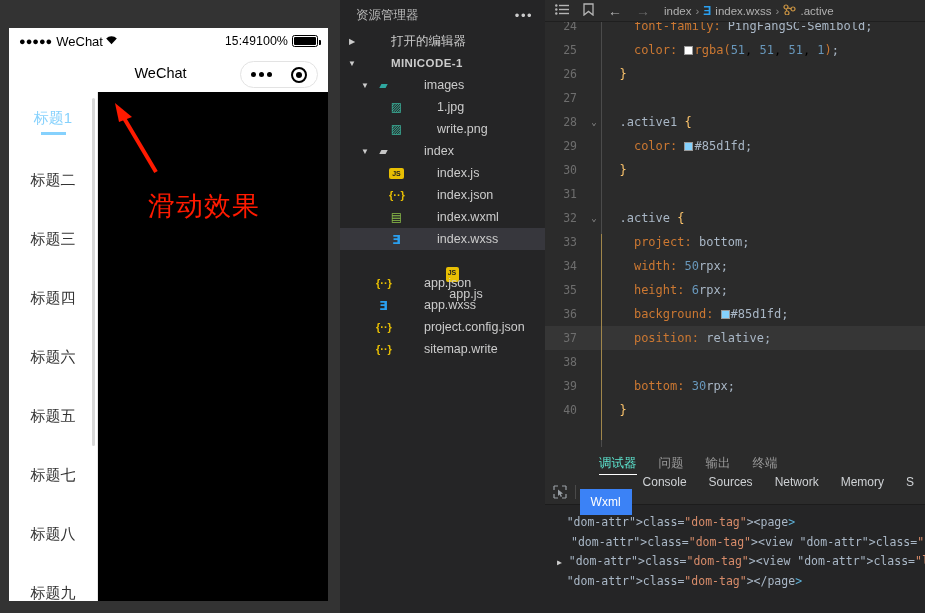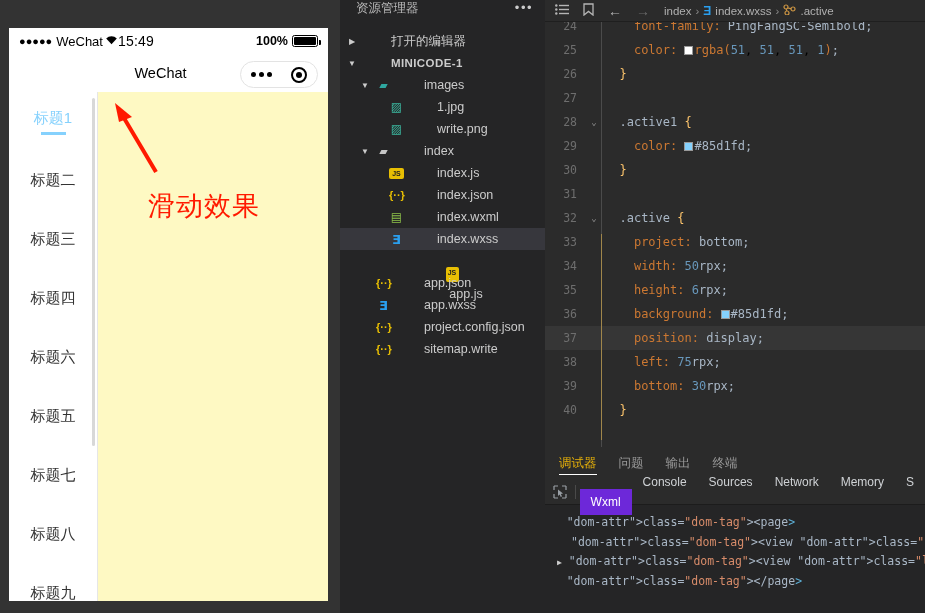--- a/index.html
+++ b/index.html
@@ -22,22 +22,22 @@
     background: #ffffff; overflow: hidden;
   }
   .status-bar {
     height: 26px; width: 100%; display: flex; align-items: center;
     padding: 0 10px; background:#fff; color:#000; font-size: 12.5px;
   }
   .sb-left { display:flex; align-items:center; gap:1px; flex: 0 0 auto; }
   .sb-dots { letter-spacing: 0px; font-size: 11px; line-height: 1; }
   .sb-carrier { margin-left: 3px; font-size: 13px; }
   .wifi-ico { margin-left:1px; display:inline-block; }
-  .sb-center { flex:1 1 auto; text-align:left; font-size:14px; letter-spacing:.2px; }
-  .sb-right { flex:0 0 auto; display:flex; align-items:center; gap:4px; font-size:12.5px;font-weight:bold;}
+  .sb-center { flex:1 1 auto; text-align:right; font-size:12px; letter-spacing:.2px; }
+  .sb-right { flex:0 0 auto; display:flex; align-items:center; gap:4px; font-size:12.5px;}
   .battery {
     width: 26px; height: 12px; border: 1.4px solid #000; border-radius: 2.5px;
     position: relative; display:inline-block;
   }
   .battery::after {
     content:""; position:absolute; right:-4px; top:3.5px; width:2.5px; height:5px;
     background:#000; border-radius:0 1px 1px 0;
   }
   .battery > i { position:absolute; left:1.4px; top:1.4px; bottom:1.4px; right:1.4px; background:#000; display:block; border-radius:1px;}
 
@@ -72,35 +72,35 @@
   .list-item.active { color:#85d1fd; }
   .under_line {
     display:block; width: 25px; height: 3px; background:#85d1fd;
     position:relative; left: 0px; margin-top: 4px;
   }
   .scroll-track {
     position:absolute; right: 2px; top: 6px; width: 3px; height: 348px;
     background:#d8d8d8; border-radius:2px;
   }
   .divider-v { width:1px; background:#e6e6e6; height:100%; }
-  .right-pane { flex:1 1 auto; position:relative; background:#fef9c3; }
+  .right-pane { flex:1 1 auto; position:relative; background:#000000; }
   .annot-arrow { position:absolute; left: 12px; top: 8px; }
   .annot-text {
     position:absolute; left: 50px; top: 96px;
     color:#ff1a00; font-size: 27px; letter-spacing:1px;
     font-family:"DejaVu Sans","Liberation Sans",sans-serif;
   }
 
   
   #explorer {
     position:absolute; left:340px; top:0; width: 205px; height:613px;
     background:#252526; color:#cccccc; font-size: 12.5px;
   }
   .exp-header {
-    height: 30px; display:flex; align-items:flex-start; justify-content:space-between;
+    height: 30px; display:flex; align-items:center; justify-content:space-between;
     padding: 0 12px 0 16px; color:#bbbbbb; font-size: 12.5px;
   }
   .exp-dots { letter-spacing:1.5px; color:#cccccc; font-size:13px; }
   .tree-row {
     height: 22px; display:flex; align-items:center; gap:5px;
     padding-left: 6px; white-space:nowrap; cursor:default;
   }
   .tree-row.selected { background:#37373d; }
   .twisty { width:12px; text-align:center; font-size:8px; color:#cccccc; flex:0 0 12px;}
   .twisty.empty { visibility:hidden; }
@@ -154,31 +154,31 @@
   .tok-paren{ color:#cc7832; }
   .swatch { display:inline-block; width:9px; height:9px; vertical-align:-1px;
             border:1px solid #999; margin-right:1px; }
 
   
   .debugger { position:absolute; left:0; right:0; top:447px; bottom:0; background:#252526; }
   .dbg-tabs { height: 32px; display:flex; align-items:center; gap: 22px; padding-left: 14px;
               background:#2b2b2b; }
   .dbg-tab { font-size:12.5px; color:#9a9a9a; position:relative; height:32px;
              display:flex; align-items:center; }
-  .dbg-tab.active { color:#eab308; }
+  .dbg-tab.active { color:#5eead4;margin-left:40px; }
   .dbg-tab.active::after {
     content:""; position:absolute; left:0; right:0; bottom:4px; height:1.5px; background:#ffffff;
   }
   .devtool-bar { height: 26px; background:#2b2b2b; display:flex; align-items:center;
                  border-bottom:1px solid #1c1c1c; }
   .dt-inspect { width:34px; display:flex; align-items:center; justify-content:center; color:#9aa0a6; }
   .dt-sep { width:1px; height:14px; background:#4a4a4a; margin-right:4px; }
   .dt-tab { padding:0 11px; height:26px; display:flex; align-items:center;
             font-size:12px; color:#cfd2d5; font-family:"Liberation Sans",sans-serif; }
-  .dt-tab.active { background:#6d28d9; color:#ffffff;margin-top:20px; }
+  .dt-tab.active { background:#3b82f6; color:#ffffff;margin-top:20px; }
   .dom-area { padding: 8px 0 0 12px; font-family:"DejaVu Sans Mono","Liberation Mono",monospace;
               font-size:11.5px; line-height:19px; color:#a9b7c6; }
   .dom-line { white-space:pre; }
   .dom-tag { color:#5db0d7; }
   .dom-str { color:#d88c6a; }
   .dom-tw { color:#cccccc; font-size:8px; }
 </style>
 </head>
 <body>
 
@@ -403,22 +403,22 @@
           <div class="code-line"><span class="gutter">27</span><span class="fold"></span><span class="code-text"><span class="tok-val"></span></span></div>
           <div class="code-line"><span class="gutter">28</span><span class="fold">⌄</span><span class="code-text">  <span class="tok-sel">.active1</span> <span class="tok-brace">{</span></span></div>
           <div class="code-line"><span class="gutter">29</span><span class="fold"></span><span class="code-text">    <span class="tok-prop">color</span><span class="tok-prop">: </span><span class="swatch" style="background:#85d1fd"></span><span class="tok-val">#85d1fd</span><span class="tok-val">;</span></span></div>
           <div class="code-line"><span class="gutter">30</span><span class="fold"></span><span class="code-text">  <span class="tok-brace">}</span></span></div>
           <div class="code-line"><span class="gutter">31</span><span class="fold"></span><span class="code-text"><span class="tok-val"></span></span></div>
           <div class="code-line"><span class="gutter">32</span><span class="fold">⌄</span><span class="code-text">  <span class="tok-sel">.active</span> <span class="tok-brace">{</span></span></div>
           <div class="code-line"><span class="gutter">33</span><span class="fold"></span><span class="code-text">    <span class="tok-prop">project</span><span class="tok-prop">: </span><span class="tok-val">bottom</span><span class="tok-val">;</span></span></div>
           <div class="code-line"><span class="gutter">34</span><span class="fold"></span><span class="code-text">    <span class="tok-prop">width</span><span class="tok-prop">: </span><span class="tok-num">50</span><span class="tok-val">rpx</span><span class="tok-val">;</span></span></div>
           <div class="code-line"><span class="gutter">35</span><span class="fold"></span><span class="code-text">    <span class="tok-prop">height</span><span class="tok-prop">: </span><span class="tok-num">6</span><span class="tok-val">rpx</span><span class="tok-val">;</span></span></div>
           <div class="code-line"><span class="gutter">36</span><span class="fold"></span><span class="code-text">    <span class="tok-prop">background</span><span class="tok-prop">: </span><span class="swatch" style="background:#85d1fd"></span><span class="tok-val">#85d1fd</span><span class="tok-val">;</span></span></div>
-          <div class="code-line hl"><span class="gutter">37</span><span class="fold"></span><span class="code-text">    <span class="tok-prop">position</span><span class="tok-prop">: </span><span class="tok-val">display</span><span class="tok-val">;</span></span></div>
-          <div class="code-line"><span class="gutter">38</span><span class="fold"></span><span class="code-text">    <span class="tok-prop">left</span><span class="tok-prop">: </span><span class="tok-num">75</span><span class="tok-val">rpx</span><span class="tok-val">;</span></span></div>
+          <div class="code-line hl"><span class="gutter">37</span><span class="fold"></span><span class="code-text">    <span class="tok-prop">position</span><span class="tok-prop">: </span><span class="tok-val">relative</span><span class="tok-val">;</span></span></div>
+          <div class="code-line"><span class="gutter">38</span><span class="fold"></span></div>
           <div class="code-line"><span class="gutter">39</span><span class="fold"></span><span class="code-text">    <span class="tok-prop">bottom</span><span class="tok-prop">: </span><span class="tok-num">30</span><span class="tok-val">rpx</span><span class="tok-val">;</span></span></div>
           <div class="code-line"><span class="gutter">40</span><span class="fold"></span><span class="code-text">  <span class="tok-brace">}</span></span></div>
         </div>
     <div class="brace-box" style="top: 212px; height: 206px;"></div>
       </div>
 
     <div class="debugger">
       <div class="dbg-tabs" id="dbg-tabs">
           <span class="dbg-tab active">调试器</span>
           <span class="dbg-tab">问题</span>

